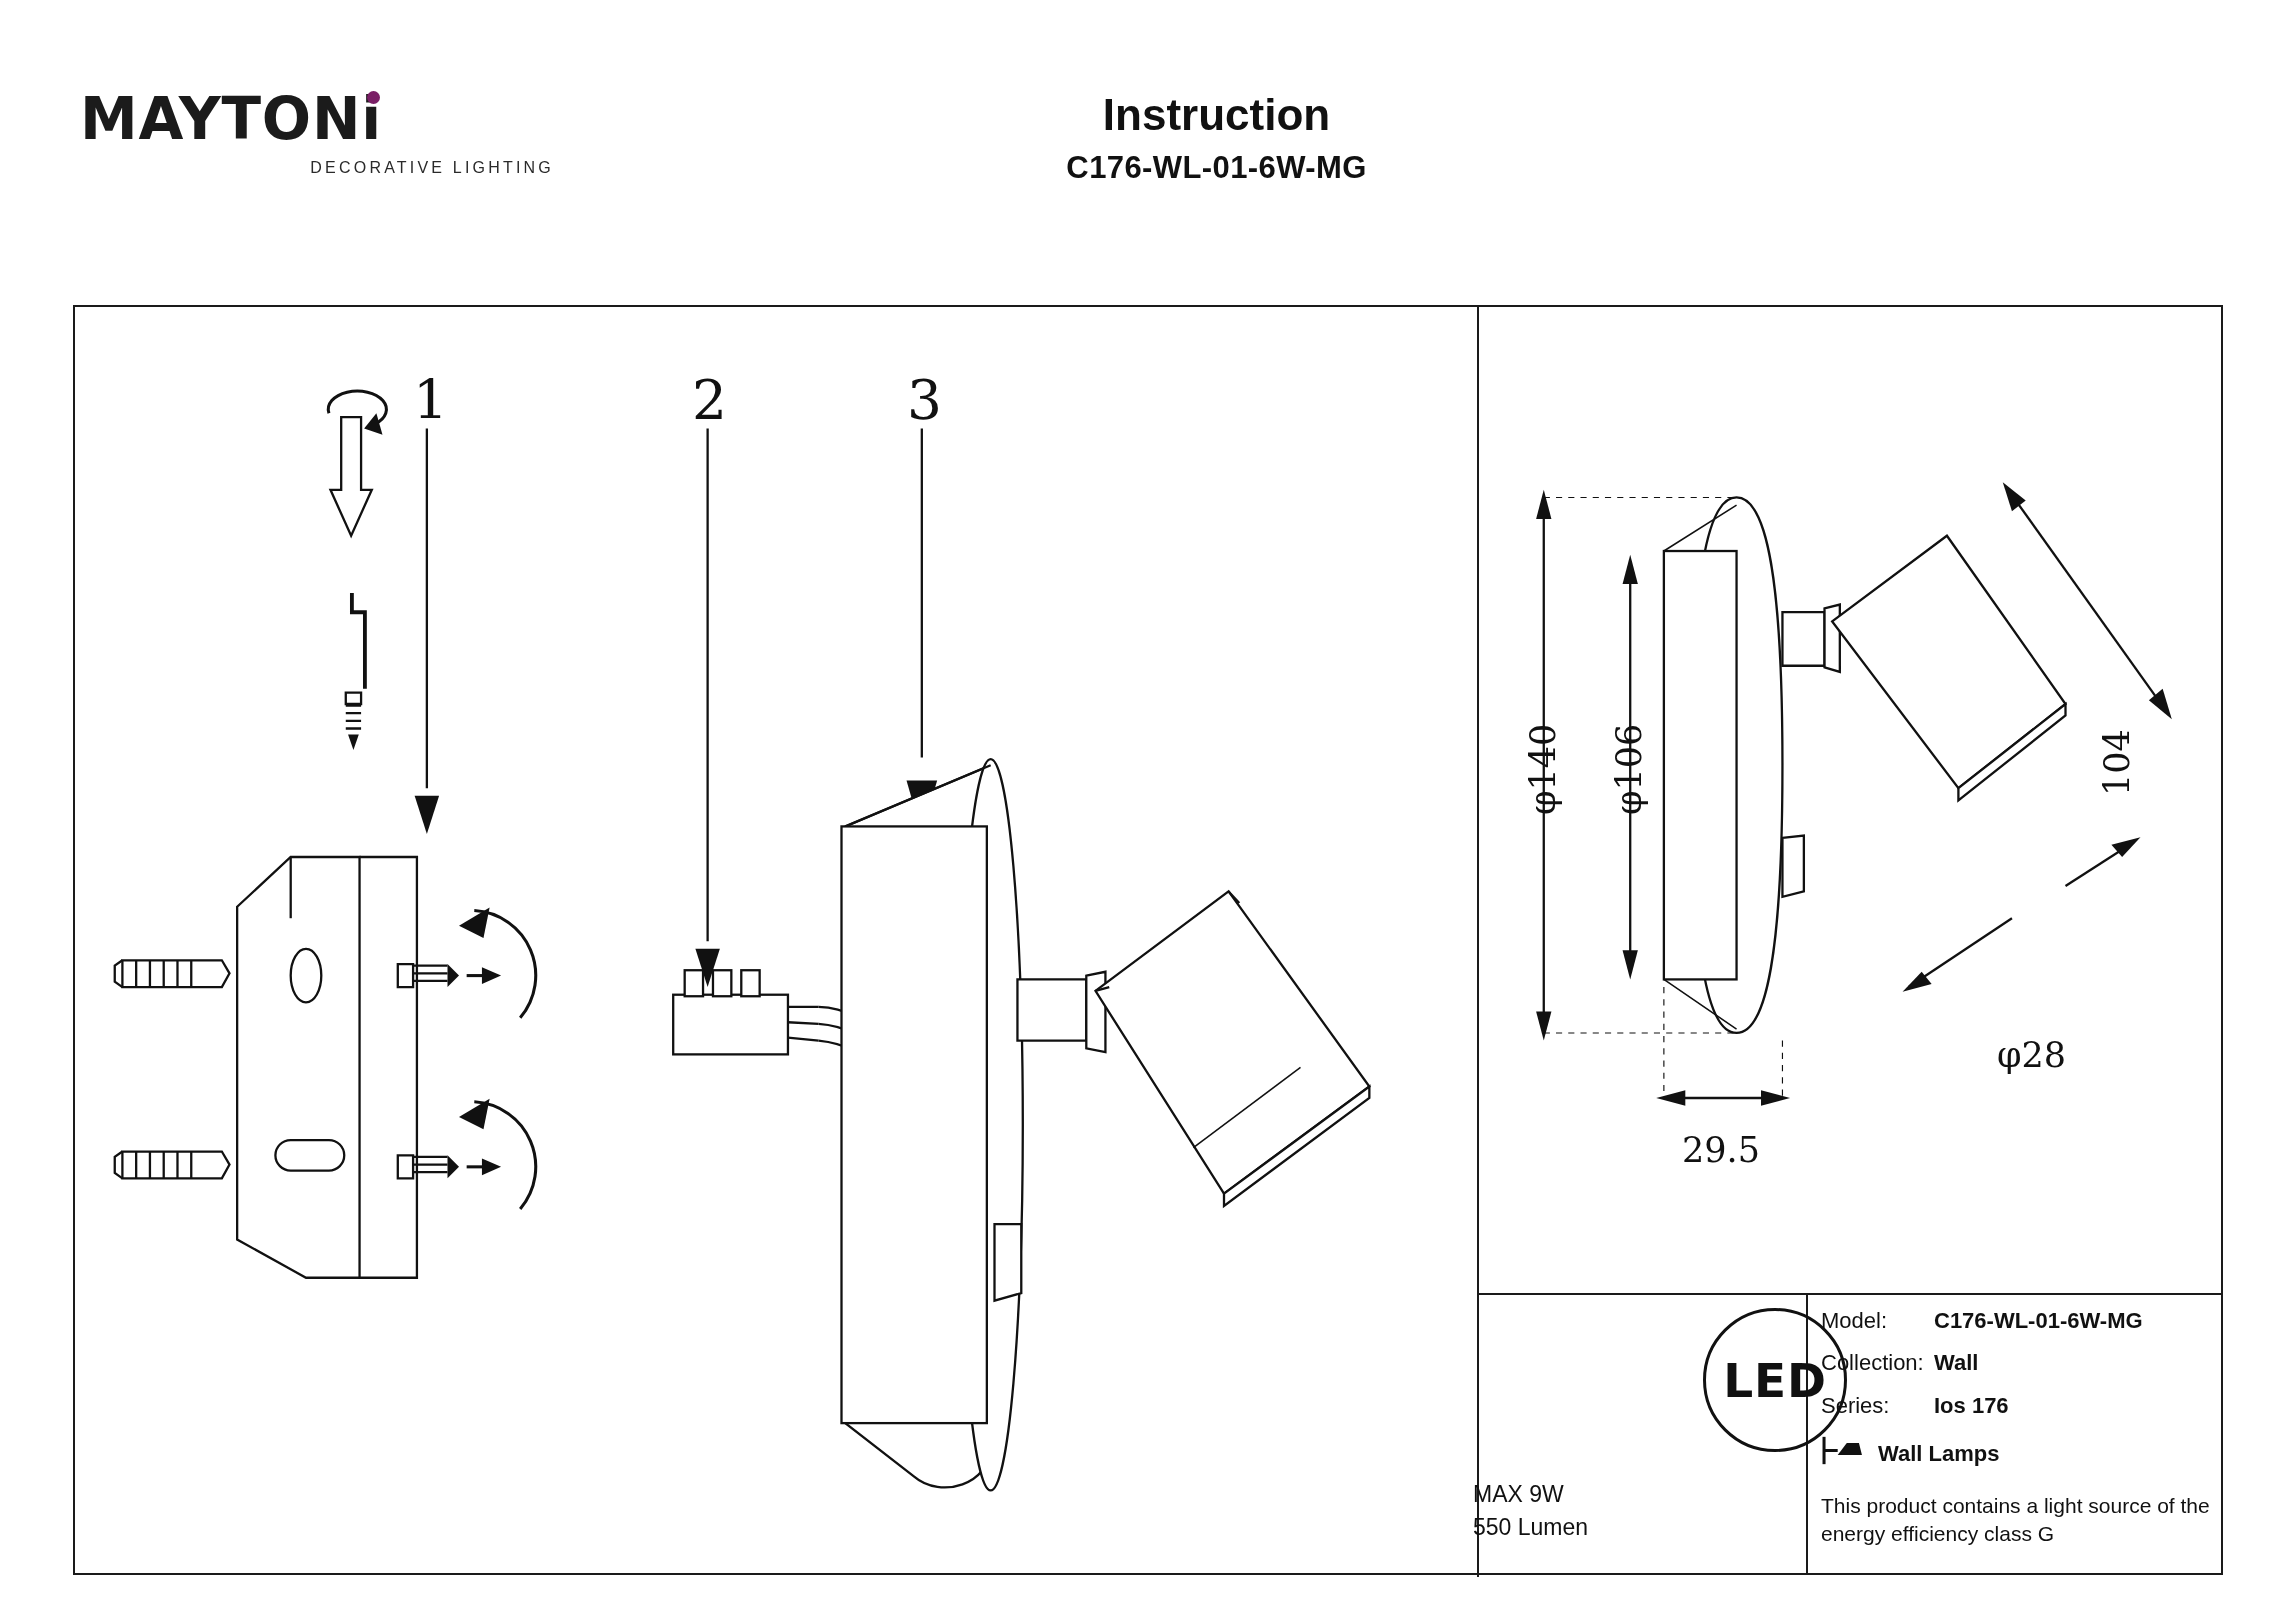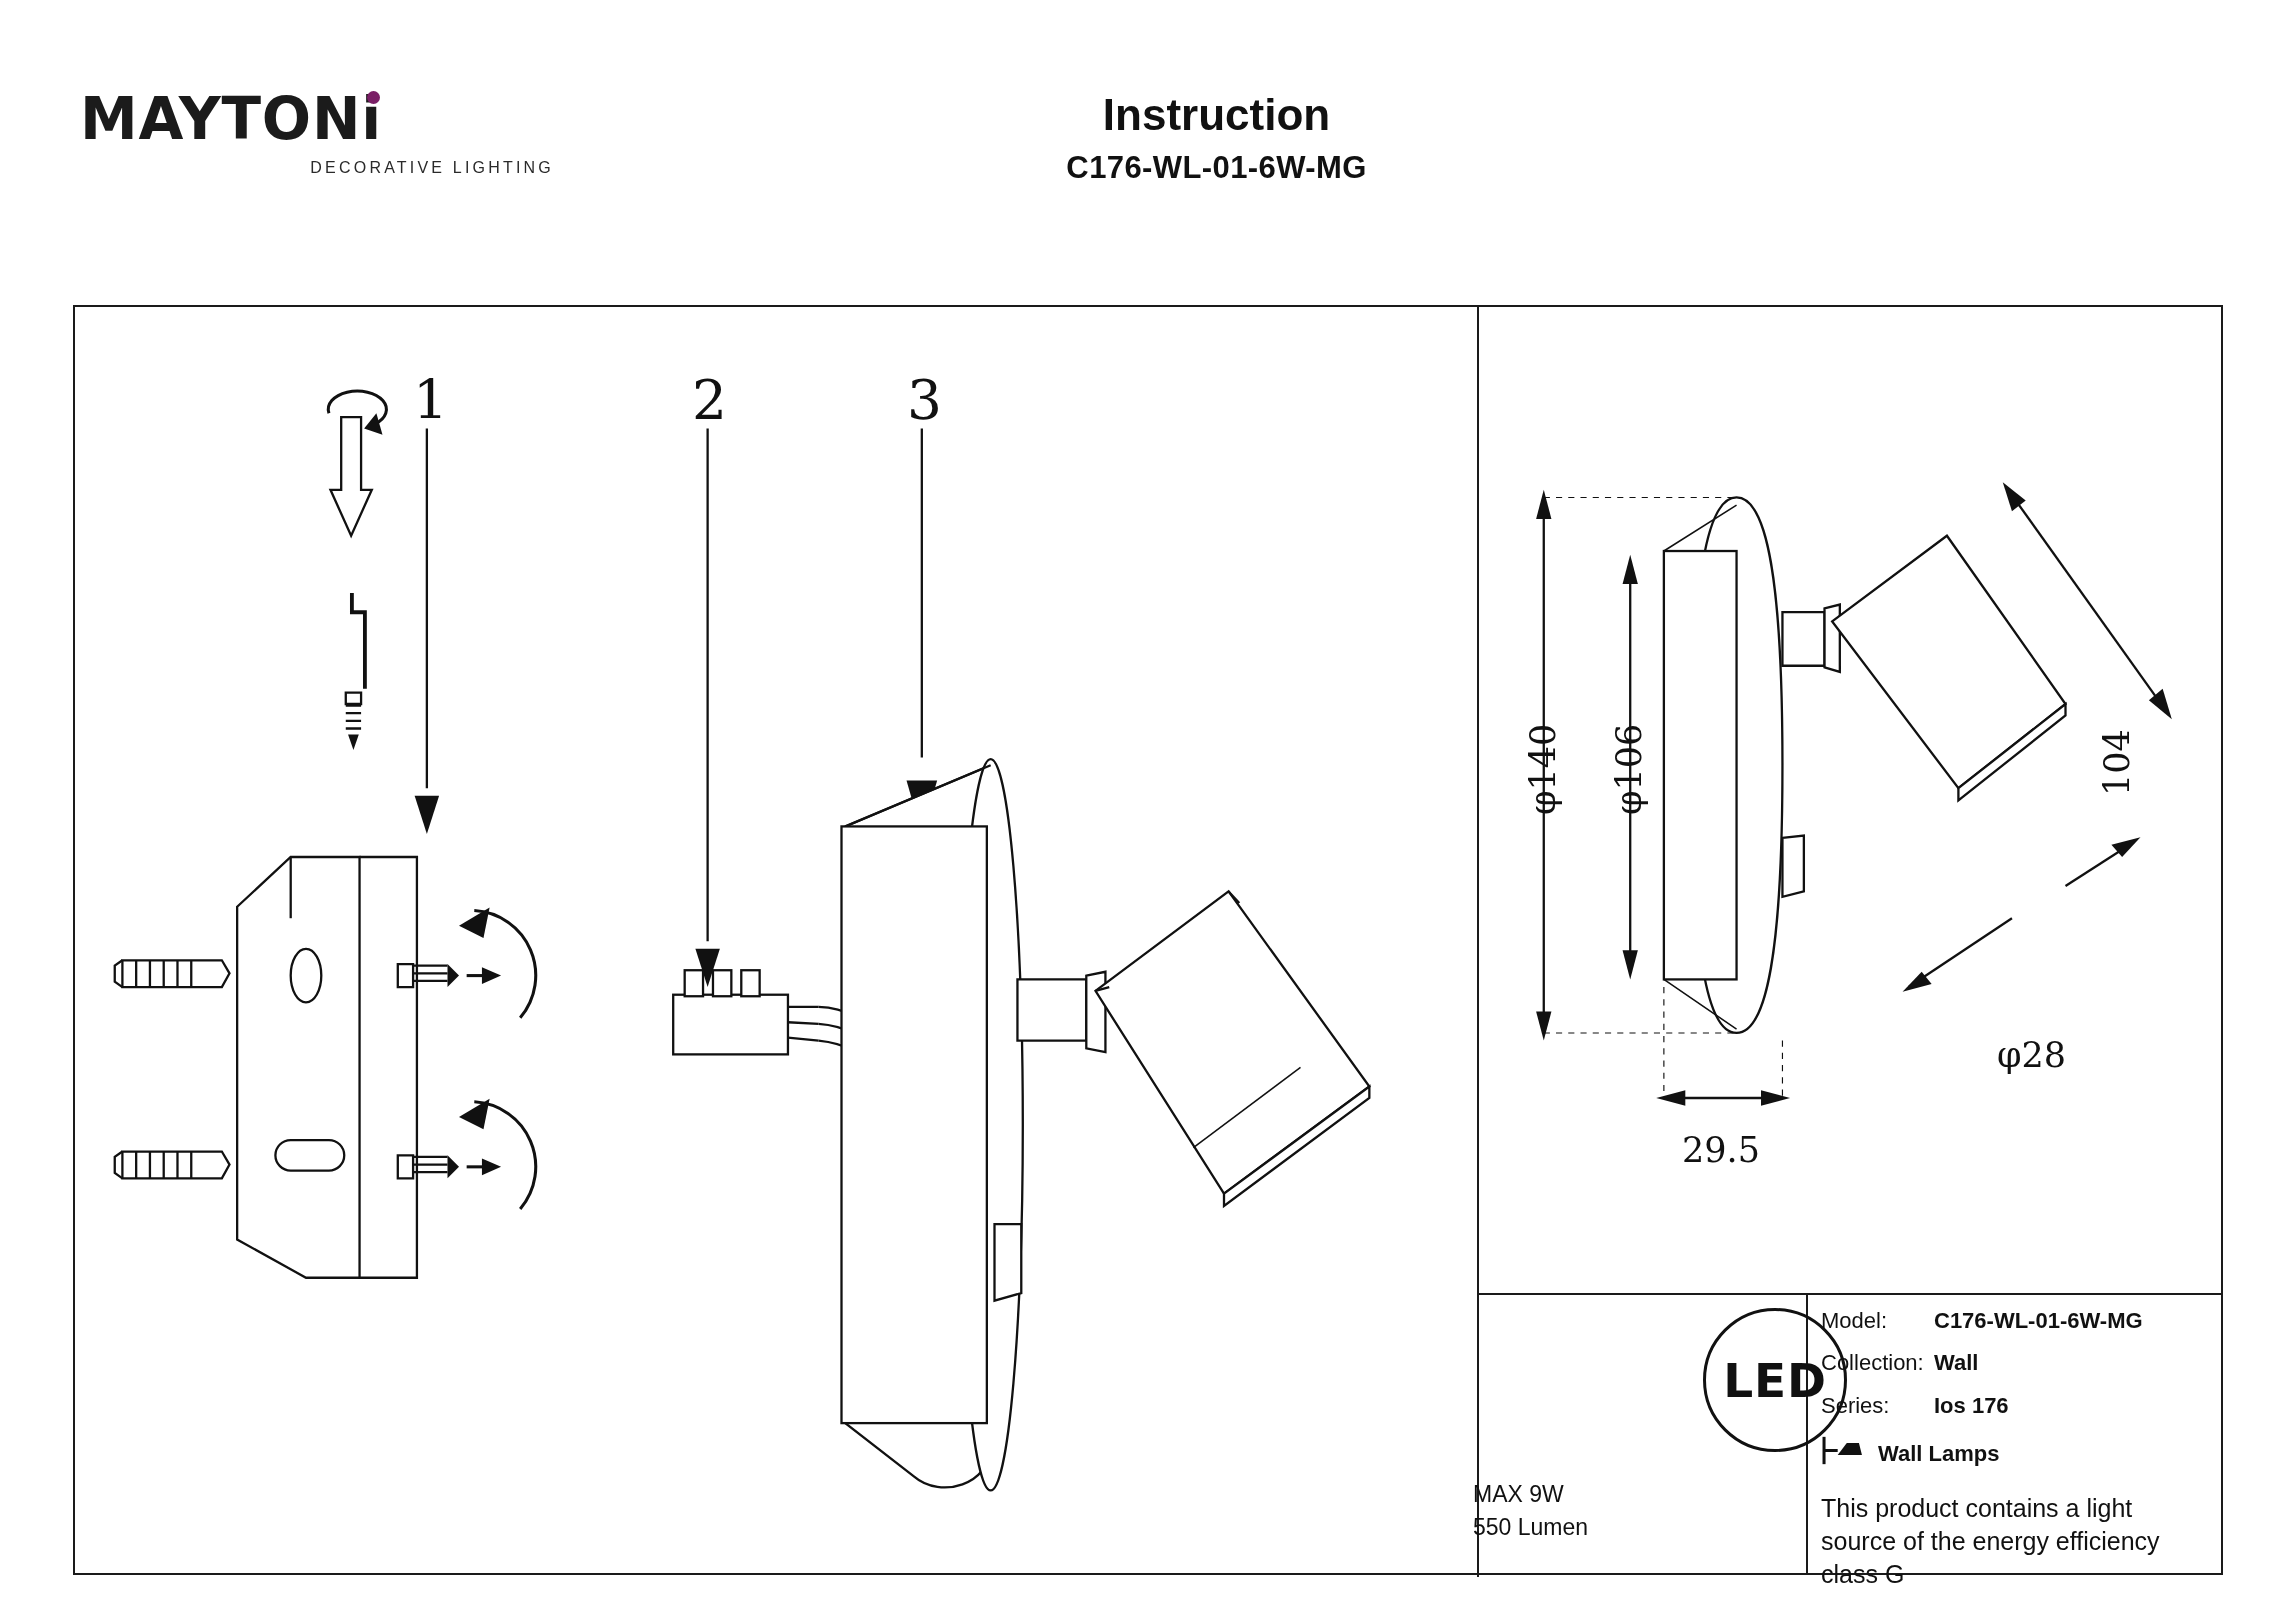--- a/index.html
+++ b/index.html
@@ -189,21 +189,21 @@
   .spec-key { width: 113px; flex: 0 0 113px; }
   .spec-val { font-weight: 700; }
   .spec-lamp-row {
     display: flex;
     align-items: center;
     margin-top: 4.6px;
     margin-bottom: 20px;
   }
   .lamp-icon { width: 57px; flex: 0 0 57px; }
   .spec-note {
-    font-size: 25px;
+    font-size: 21px;
     line-height: 1.32;
     color: #111;
   }
 </style>
 </head>
 <body>
 
 <div class="header">
 
   <div class="logo-block">

